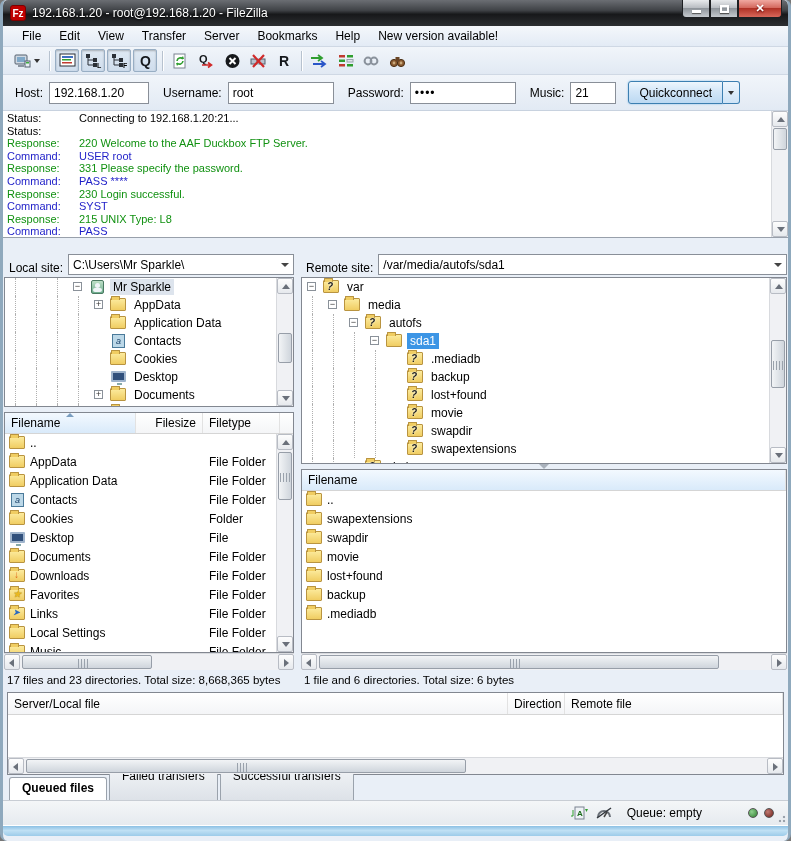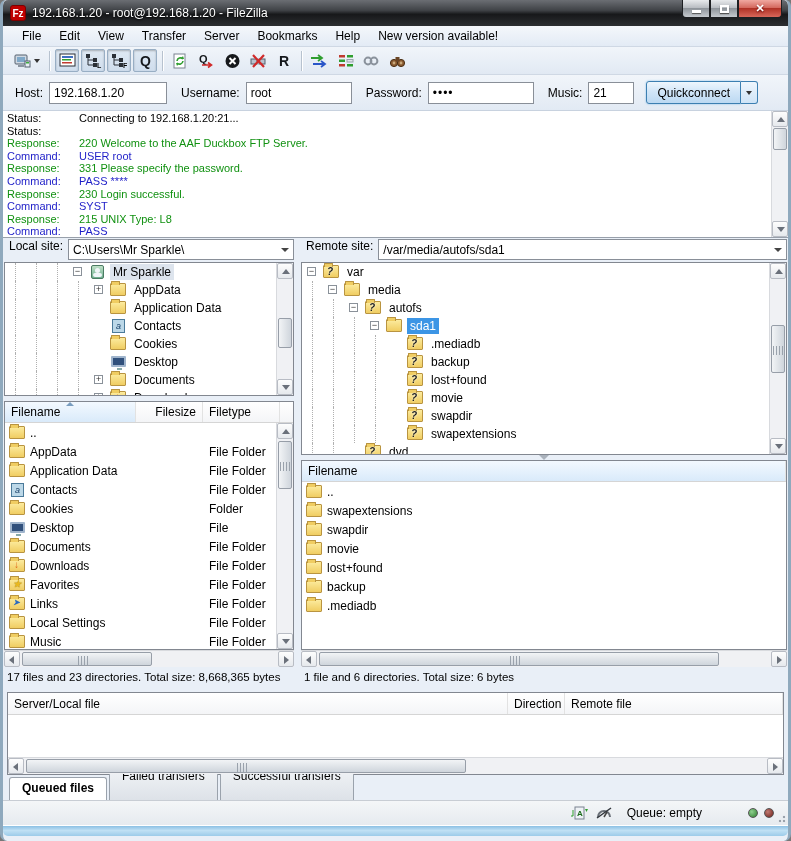--- a/index.html
+++ b/index.html
@@ -45,21 +45,21 @@
   .tb-sep { width:1px; height:20px; background:#b7c2cf; margin:0 4px; box-shadow:1px 0 0 #fff; }
   .tb-btn svg { display:block; }
 
   
   .quickconnect { height:36px; display:flex; align-items:center; background:linear-gradient(#f1f5fa,#e2eaf4);
     border-bottom:1px solid #c8d2df; padding-left:12px; }
   .qc-label { margin:0 6px 0 14px; }
   .qc-label.first { margin-left:0; }
   .qc-input { height:22px; border:1px solid #898f98; background:#fff; padding:0 4px; font-size:12px;
     font-family:"Liberation Sans",sans-serif; }
-  .qc-host { width:118px; } .qc-user { width:106px; } .qc-pass { width:106px; letter-spacing:1px;} .qc-port { width:46px; }
+  .qc-host { width:100px; } .qc-user { width:106px; } .qc-pass { width:106px; letter-spacing:1px;} .qc-port { width:46px; }
   .qc-btn { height:23px; margin-left:12px; padding:0 10px; font-size:12px;
     background:linear-gradient(#eef6fd,#d2e6f8 45%,#bcd9f2); border:1px solid #3c7fb1; border-radius:3px 0 0 3px;
     box-shadow:0 0 2px #7ab8e8; }
   .qc-btn-drop { height:23px; width:17px; border:1px solid #3c7fb1; border-left:none; border-radius:0 3px 3px 0;
     background:linear-gradient(#eef6fd,#cfe4f7); display:flex; align-items:center; justify-content:center; }
 
   
   .log-pane { height:127px; background:#fff; border-bottom:1px solid #98a0ab; position:relative; overflow:hidden; }
   .log-rows { padding:1px 20px 0 4px; }
   .log-row { display:flex; height:12.6px; line-height:12.5px; font-size:11px; white-space:nowrap; }
@@ -85,21 +85,21 @@
     border:1px solid #979ea8; border-radius:2px; }
   .grip3 { position:absolute; top:3px; left:50%; margin-left:-5px; width:10px; height:9px;
     background:repeating-linear-gradient(90deg,#9aa2ac 0 1px,transparent 1px 3px); }
 
   
   .main { display:flex; height:454px; background:#e9eff7; }
   .pane-left { width:292px; display:flex; flex-direction:column; }
   .splitter-v { width:5px; }
   .pane-right { flex:1; display:flex; flex-direction:column; }
 
-  .site-bar { height:21px; display:flex; align-items:flex-start; margin:1px 1px 2px 1px; }
+  .site-bar { height:21px; display:flex; align-items:flex-end; margin:16px 1px 2px 1px; }
   .site-label { padding:0 5px; white-space:nowrap; }
   .combo { flex:1; height:21px; background:#fff; border:1px solid #898f98; display:flex; align-items:center;
     padding-left:4px; position:relative; white-space:nowrap; overflow:hidden; }
   .combo-arrow { position:absolute; right:4px; top:8px; width:0; height:0;
     border-left:4px solid transparent; border-right:4px solid transparent; border-top:4px solid #444; }
 
   .tree-box { position:relative; background:#fff; border:1px solid #828790; overflow:hidden; }
   .tree-box.local { height:134px; margin:0 1px; }
   .tree-box.remote { height:193px; margin:0 1px; }
   .splitter-h { height:5px; position:relative; }

